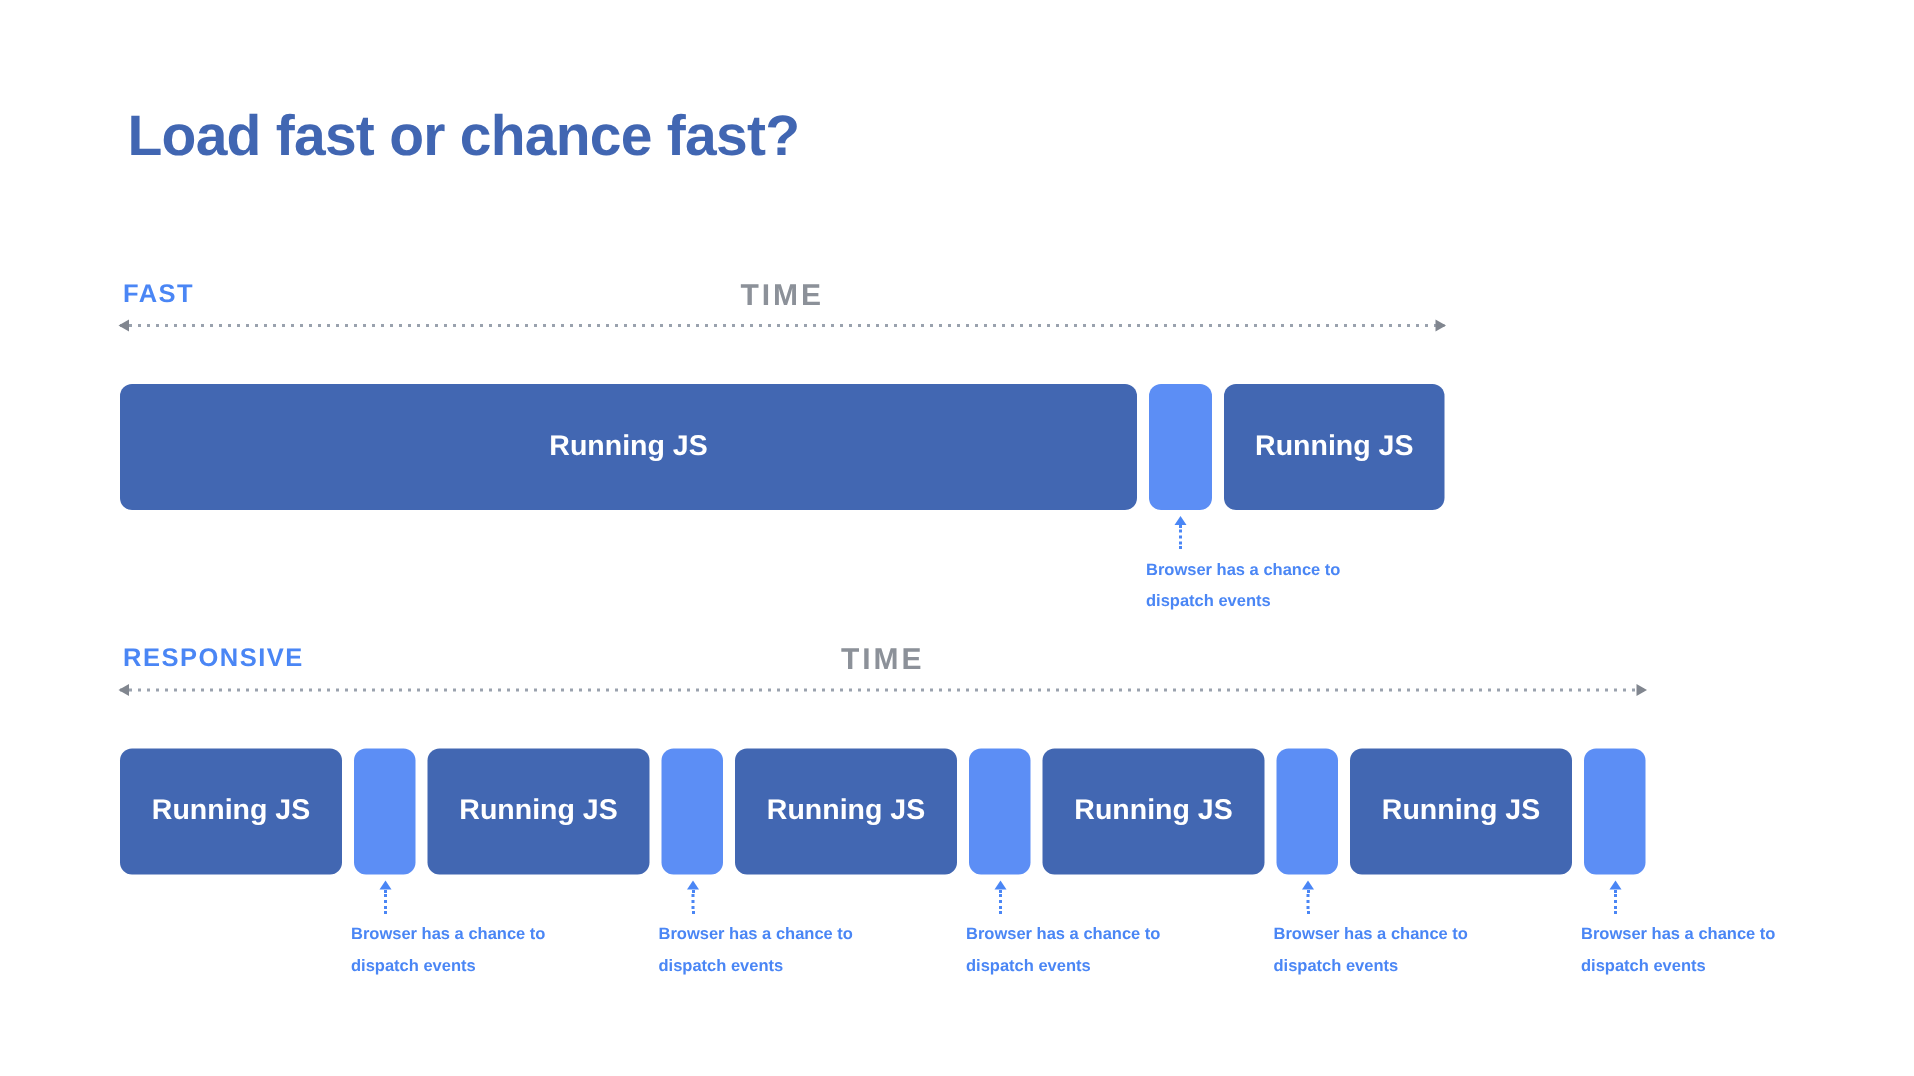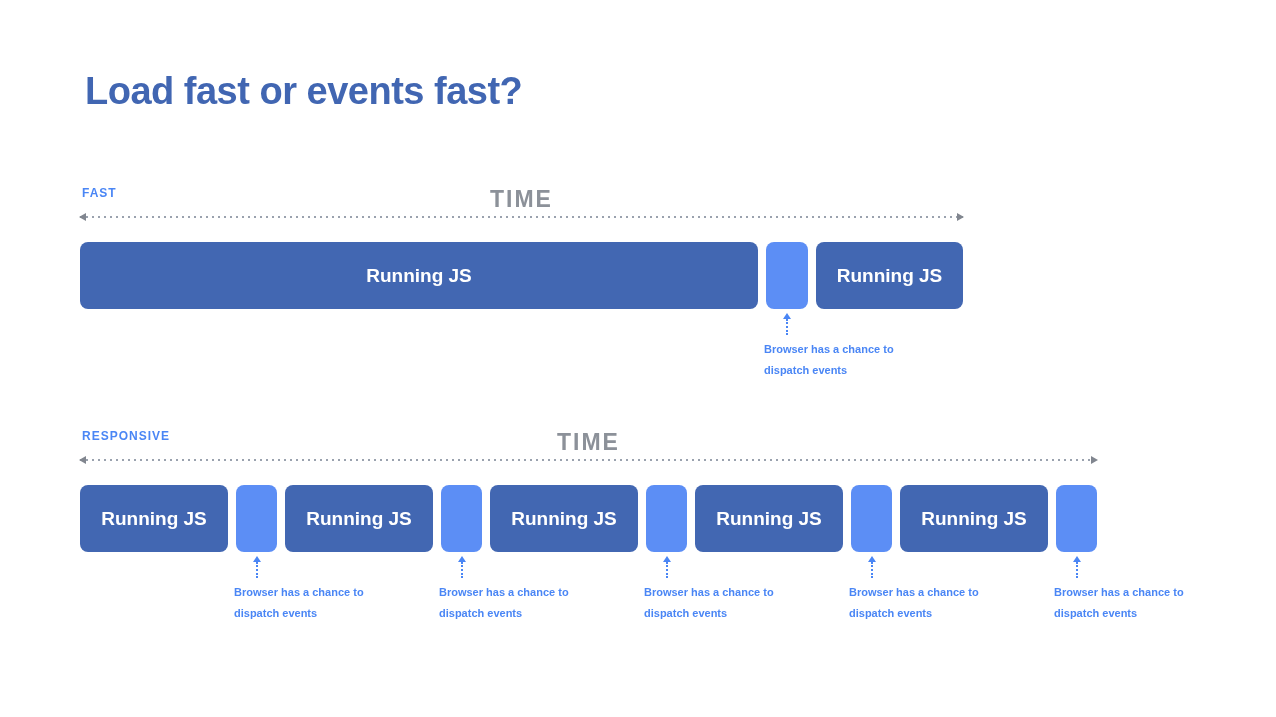--- a/index.html
+++ b/index.html
@@ -14,35 +14,35 @@
     position:absolute;left:85px;top:68px;margin:0;
     font-size:38px;line-height:46px;font-weight:700;letter-spacing:-0.5px;
     color:var(--title-blue);
   }
   .timeline{position:absolute;left:80px;}
   #tl-fast{top:186px;width:883px;}
   #tl-responsive{top:429px;width:1017px;}
   .tl-header{position:relative;height:20px;}
   .tl-label{
     position:absolute;left:2px;top:0;
-    font-size:12px;font-weight:700;letter-spacing:1px;color:var(--accent);
+    font-size:17px;font-weight:700;letter-spacing:1px;color:var(--accent);
   }
   .tl-time{
     position:absolute;left:50%;transform:translateX(-50%);top:0;
-    font-size:23px;font-weight:700;letter-spacing:2px;color:var(--time-gray);
+    font-size:20px;font-weight:700;letter-spacing:2px;color:var(--time-gray);
   }
   .tl-axis{
     position:relative;height:2px;margin-top:10px;
     background:repeating-linear-gradient(to right, var(--dots) 0 2px, transparent 2px 6px);
   }
   .ah{position:absolute;top:-3px;width:0;height:0;
       border-top:4px solid transparent;border-bottom:4px solid transparent;}
   .ah.left{left:-1px;border-right:7px solid var(--axis-arrow);}
   .ah.right{right:-1px;border-left:7px solid var(--axis-arrow);}
-  .tl-row{display:flex;gap:8px;margin-top:24px;height:67px;}
+  .tl-row{display:flex;gap:8px;margin-top:38px;height:84px;}
   .seg{border-radius:8px;flex:0 0 auto;}
   .seg.js{
     background:var(--block-dark);display:flex;align-items:center;justify-content:center;
   }
   .seg.js span{color:#ffffff;font-size:19px;font-weight:700;white-space:nowrap;}
   .seg.gap{background:var(--block-light);position:relative;}
   .v-arrow{
     position:absolute;top:calc(100% + 4px);left:50%;transform:translateX(-50%);
     display:flex;flex-direction:column;align-items:center;
   }
@@ -53,21 +53,21 @@
   .v-arrow .stem{width:0;height:16px;border-left:2px dotted var(--accent);}
   .note{
     position:absolute;top:calc(100% + 30px);left:-2px;width:150px;
     font-size:11px;line-height:20.5px;font-weight:700;color:var(--accent);text-align:left;
   }
 </style>
 </head>
 <body style="--title-blue: #4166b2; --block-dark: #4267b2; --block-light: #5c8ef5; --accent: #4a86f5; --time-gray: #8c9199; --dots: #9aa2ae; --axis-arrow: #81868f;">
 
 <div class="slide">
-  <h1 class="title">Load fast or events fast?</h1>
+  <h1 class="title">Load fast or chance fast?</h1>
   <section class="timeline" id="tl-fast">
       <div class="tl-header">
         <span class="tl-label">FAST</span>
         <span class="tl-time">TIME</span>
       </div>
       <div class="tl-axis">
         <i class="ah left"></i>
         <i class="ah right"></i>
       </div>
       <div class="tl-row">

